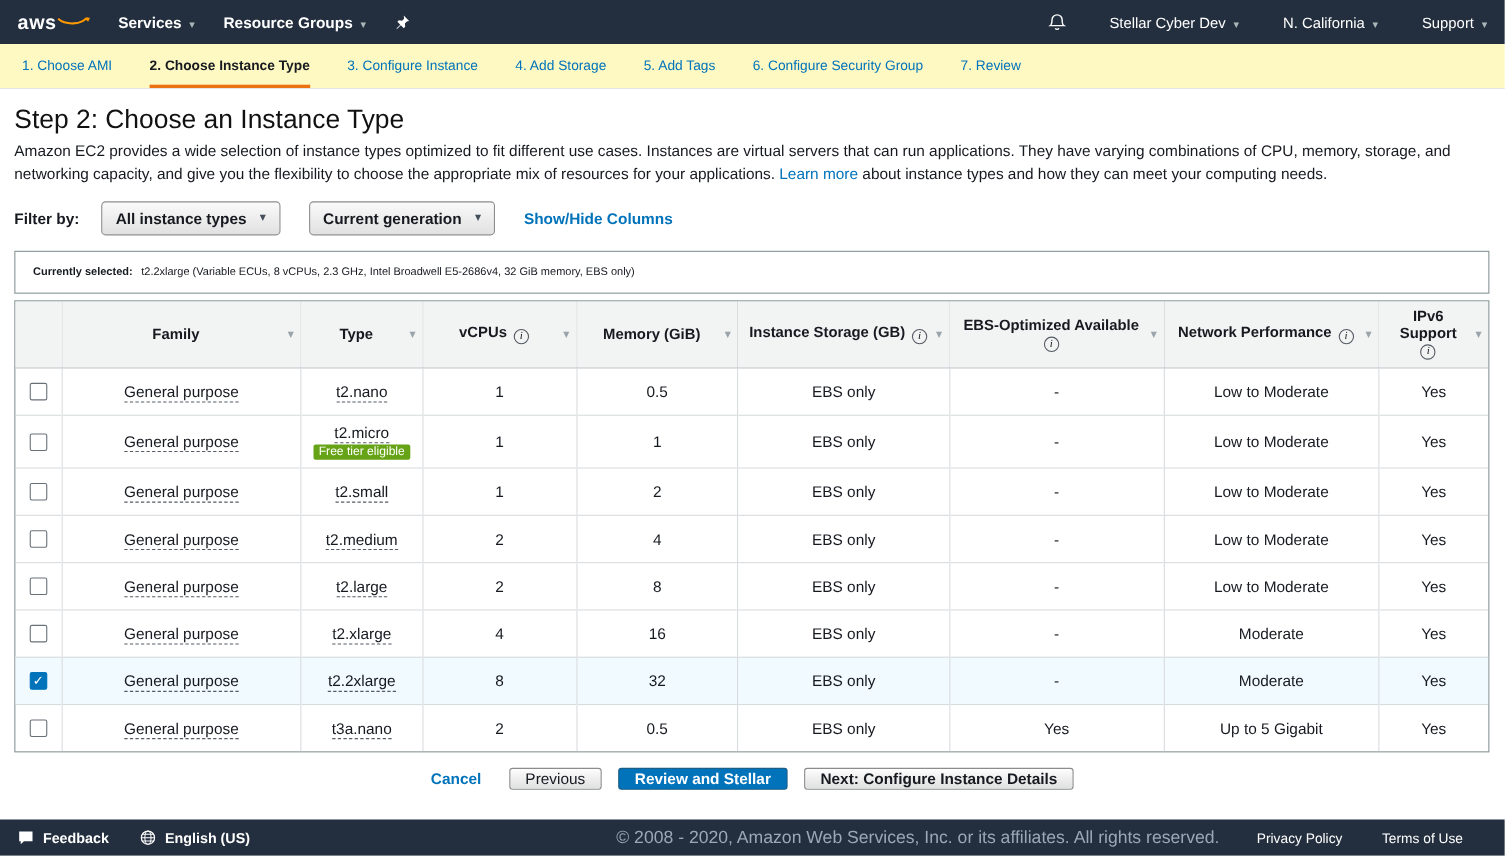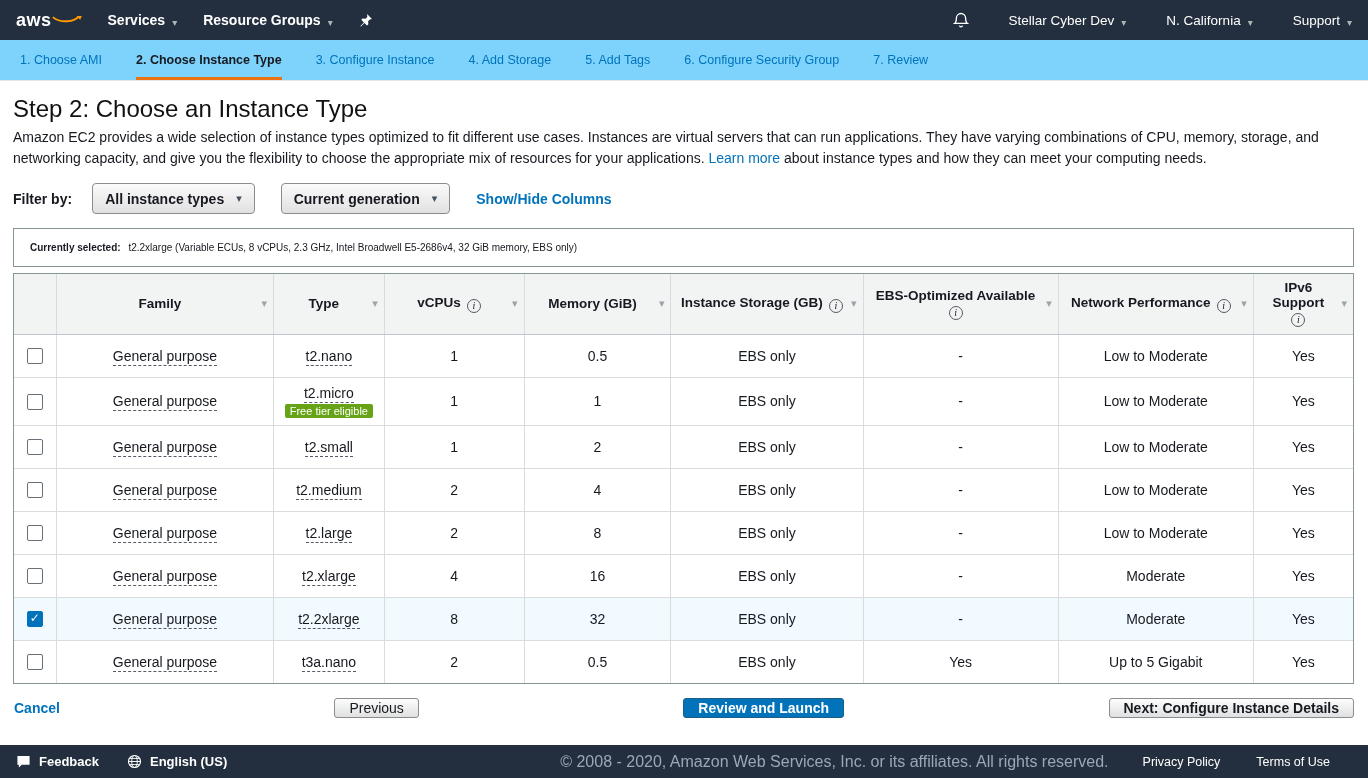--- a/index.html
+++ b/index.html
@@ -23,21 +23,21 @@
   .topnav{height:40px;background:var(--nav-bg);display:flex;align-items:center;padding:0 16px;flex:none;}
   .logo{display:flex;align-items:center;margin-right:26px;cursor:pointer;}
   .logo-text{color:#fff;font-weight:700;font-size:18px;line-height:16px;letter-spacing:.5px;}
   .nav-item{color:#fff;font-size:14px;font-weight:700;margin-right:26px;display:flex;align-items:flex-end;gap:7px;cursor:pointer;}
   .caret{color:#aab7b8;font-size:10px;line-height:1;}
   .pin-btn{display:flex;align-items:center;margin-right:20px;cursor:pointer;}
   .nav-right{margin-left:auto;display:flex;align-items:center;gap:40px;}
   .nav-right .nav-item{margin-right:0;font-weight:400;font-size:13.5px;}
   .bell-btn{display:flex;align-items:center;cursor:pointer;}
   
-  .steps{height:41px;border-bottom:1px solid #e3e6e6;display:flex;align-items:stretch;padding:0 20px;gap:34px;flex:none;background:#7dd3fc;}
+  .steps{height:41px;border-bottom:1px solid #e3e6e6;display:flex;align-items:stretch;padding:0 20px;gap:34px;flex:none;background:#fef9c3;}
   .step{display:flex;align-items:center;font-size:12.5px;color:var(--link-blue);cursor:pointer;border-bottom:3px solid transparent;padding-top:3px;text-decoration:none;}
   .step.active{color:#16191f;font-weight:700;border-bottom-color:var(--accent-orange);}
   
   .main{padding:8px 14px 0 13px;flex:none;}
   .page-title{font-size:24px;font-weight:400;margin:6px 0 4px;color:#111;}
   .desc{font-size:14px;line-height:21px;color:#16191f;}
   .learn-more{color:var(--link-blue);cursor:pointer;}
   .filter-bar{display:flex;align-items:center;margin-top:14px;}
   .filter-label{font-weight:700;margin-right:20px;}
   .dropdown-btn{height:31px;padding:0 12px;background:linear-gradient(#fafafa,#e1e1e1);
@@ -63,21 +63,21 @@
     font-size:10px;font-style:italic;font-family:"Liberation Serif",serif;text-align:center;margin-left:6px;
     vertical-align:-2px;font-weight:400;cursor:pointer;color:#16191f;}
   .th-stack .info-icon{display:block;margin:3px auto 0;}
   .checkbox{display:inline-block;width:16px;height:16px;border:1px solid #687078;border-radius:2px;background:#fff;position:relative;cursor:pointer;vertical-align:middle;}
   .checkbox.checked{background:var(--primary-btn);border-color:var(--primary-btn);}
   .checkbox.checked::after{content:"✓";color:#fff;font-size:12px;font-weight:700;position:absolute;top:50%;left:50%;transform:translate(-50%,-54%);}
   .dashed{border-bottom:1px dashed #545b64;padding-bottom:1px;}
   .free-badge{display:block;width:max-content;margin:3px auto 0;background:var(--free-badge);color:#fff;
     font-size:11px;padding:1px 5px;border-radius:2px;}
   
-  .actions{display:flex;justify-content:space-between;align-items:center;gap:15px;margin:14px 14px 0;flex:none;}
+  .actions{display:flex;justify-content:center;align-items:center;gap:15px;margin:14px 14px 0;flex:none;}
   .cancel-link{color:var(--link-blue);font-weight:700;margin-right:10px;cursor:pointer;}
   .btn{height:20px;padding:0 14px;border-radius:3px;font-size:14px;display:flex;align-items:center;cursor:pointer;border:1px solid #8c8c8c;}
   .btn-default{background:linear-gradient(#fdfdfd,#dfe0e1);color:#16191f;}
   .btn-next{font-weight:700;}
   .btn-primary{background:var(--primary-btn);border-color:#1b5e86;color:#fff;font-weight:700;}
   
   .footer{margin-top:auto;height:33px;background:var(--nav-bg);display:flex;align-items:center;padding:0 38px 0 16px;flex:none;color:#fff;}
   .footer-item{display:flex;align-items:center;gap:8px;font-size:13px;font-weight:700;cursor:pointer;}
   .footer-lang{margin-left:28px;}
   .copyright{margin-left:auto;color:#9ba7b6;font-size:16px;margin-right:34px;}
@@ -334,21 +334,21 @@
     <td>Yes</td>
   </tr>
         </tbody>
     </table>
   </div>
 </div>
 
 <div class="actions">
   <span class="cancel-link">Cancel</span>
   <div class="btn btn-default">Previous</div>
-  <div class="btn btn-primary">Review and Launch</div>
+  <div class="btn btn-primary">Review and Stellar</div>
   <div class="btn btn-default btn-next">Next: Configure Instance Details</div>
 </div>
 
 <footer class="footer">
   <div class="footer-item">
     <svg width="15" height="14" viewBox="0 0 16 15">
       <path d="M1.5 1h13v9.5H6.2L3 13.5v-3H1.5z" fill="#fff"></path>
     </svg>
     <span>Feedback</span>
   </div>

